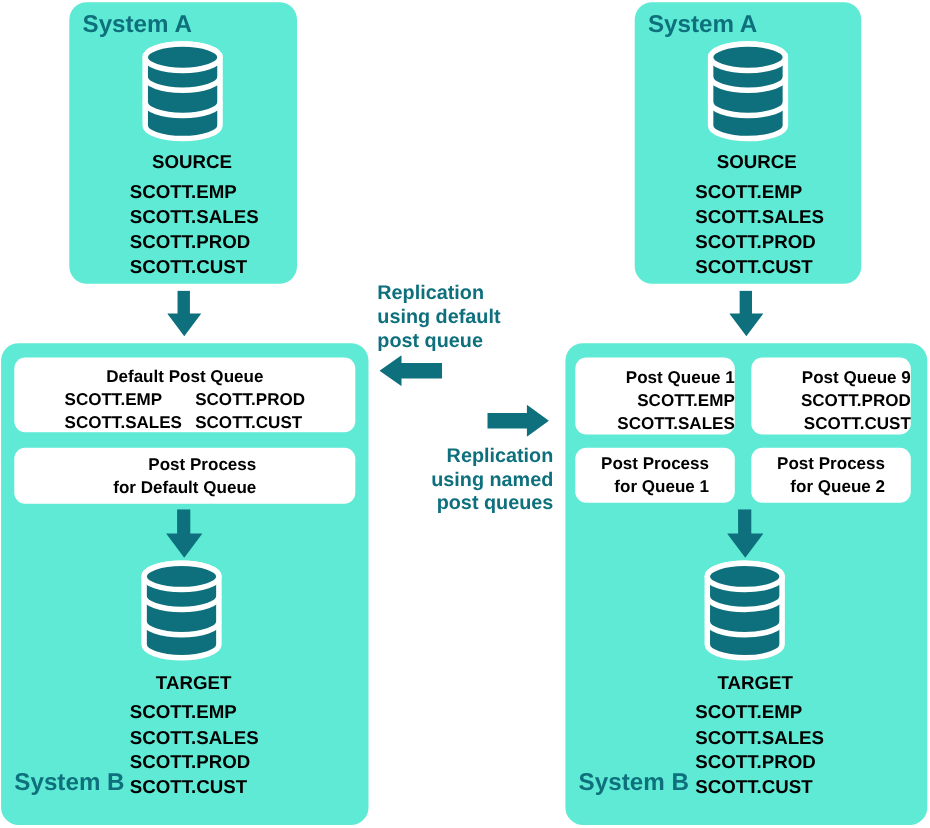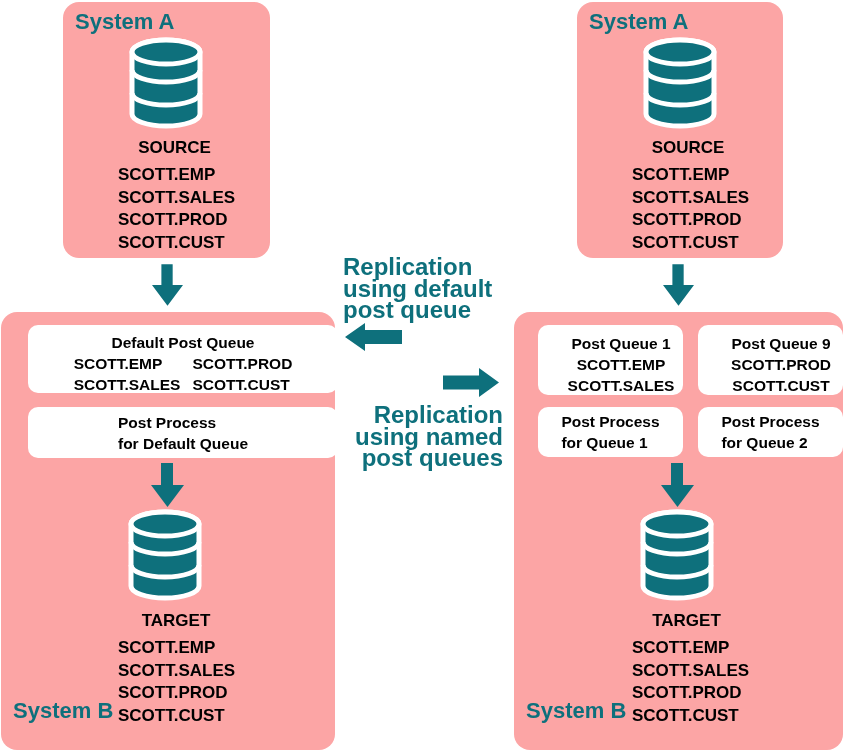--- a/index.html
+++ b/index.html
@@ -2,47 +2,47 @@
 <html><head>
 <meta charset="utf-8">
 <style>
   html,body { margin:0; padding:0; background:#ffffff; }
   .canvas {
     position:relative; width:845px; height:753px;
     font-family:"Liberation Sans", sans-serif;
     font-weight:bold; background:#ffffff; overflow:hidden;
   }
   .panel {
-    position:absolute; background:#fca5a5; border-radius:16px;
+    position:absolute; background:#5eead4; border-radius:16px;
   }
   .panel-title {
     position:absolute; margin:0; color:#0e707c;
     font-size:22px; line-height:26px; font-weight:bold;
   }
   .db-icon { position:absolute; width:76px; height:94px; }
   .db-icon svg { display:block; width:100%; height:100%; }
   .db-label {
     position:absolute; left:16px; right:0; text-align:center;
     color:#000; font-size:17px; line-height:19px;
   }
   .table-list {
     position:absolute; color:#000; font-size:17px; line-height:22.5px;
     text-align:left; white-space:nowrap;
   }
   .white-box {
     position:absolute; background:#ffffff; border-radius:10px;
-    color:#000; font-size:15.5px; line-height:21px;margin-left:15px;
+    color:#000; font-size:15.5px; line-height:21px;
   }
   .qb-title { text-align:center; padding-top:7px; }
   .qb-cols { display:flex; justify-content:center; gap:12px; text-align:left; }
-  .process-box { display:flex; align-items:center; justify-content:center; text-align:left; }
+  .process-box { display:flex; align-items:center; justify-content:center; text-align:right; }
   .pre { white-space:pre-line; }
-  .queue-box-r { padding:8px 0 0 21px; text-align:center; }
+  .queue-box-r { padding:8px 0 0 21px; text-align:right; }
   .mid-label {
-    position:absolute; color:#0e707c; font-size:24px; line-height:21.5px;
+    position:absolute; color:#0e707c; font-size:18px; line-height:21.5px;
     white-space:pre-line;
   }
   .arrow { position:absolute; }
   .arrow svg { display:block; }
   .sysb-title { top:auto; bottom:26px; left:12px; }
 </style>
 </head>
 <body>
 
 <div class="canvas">

